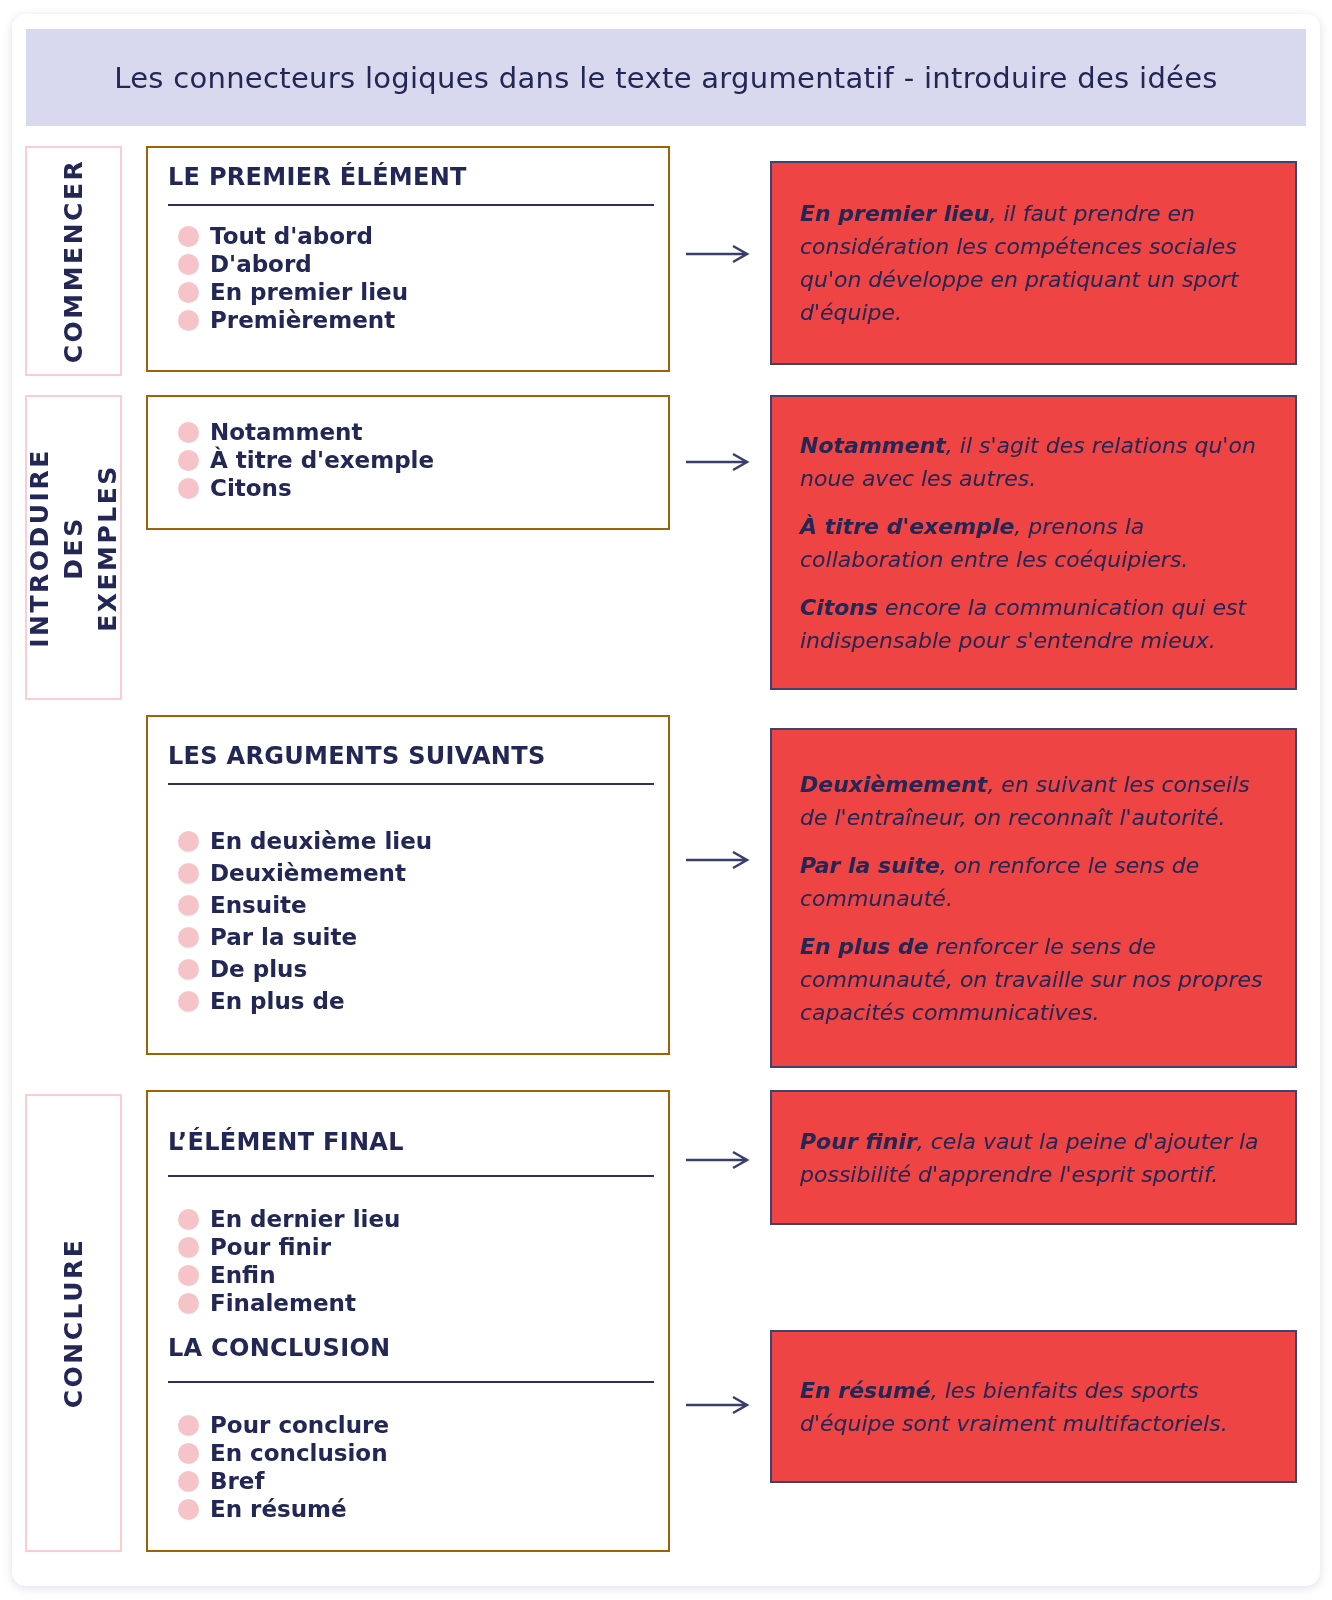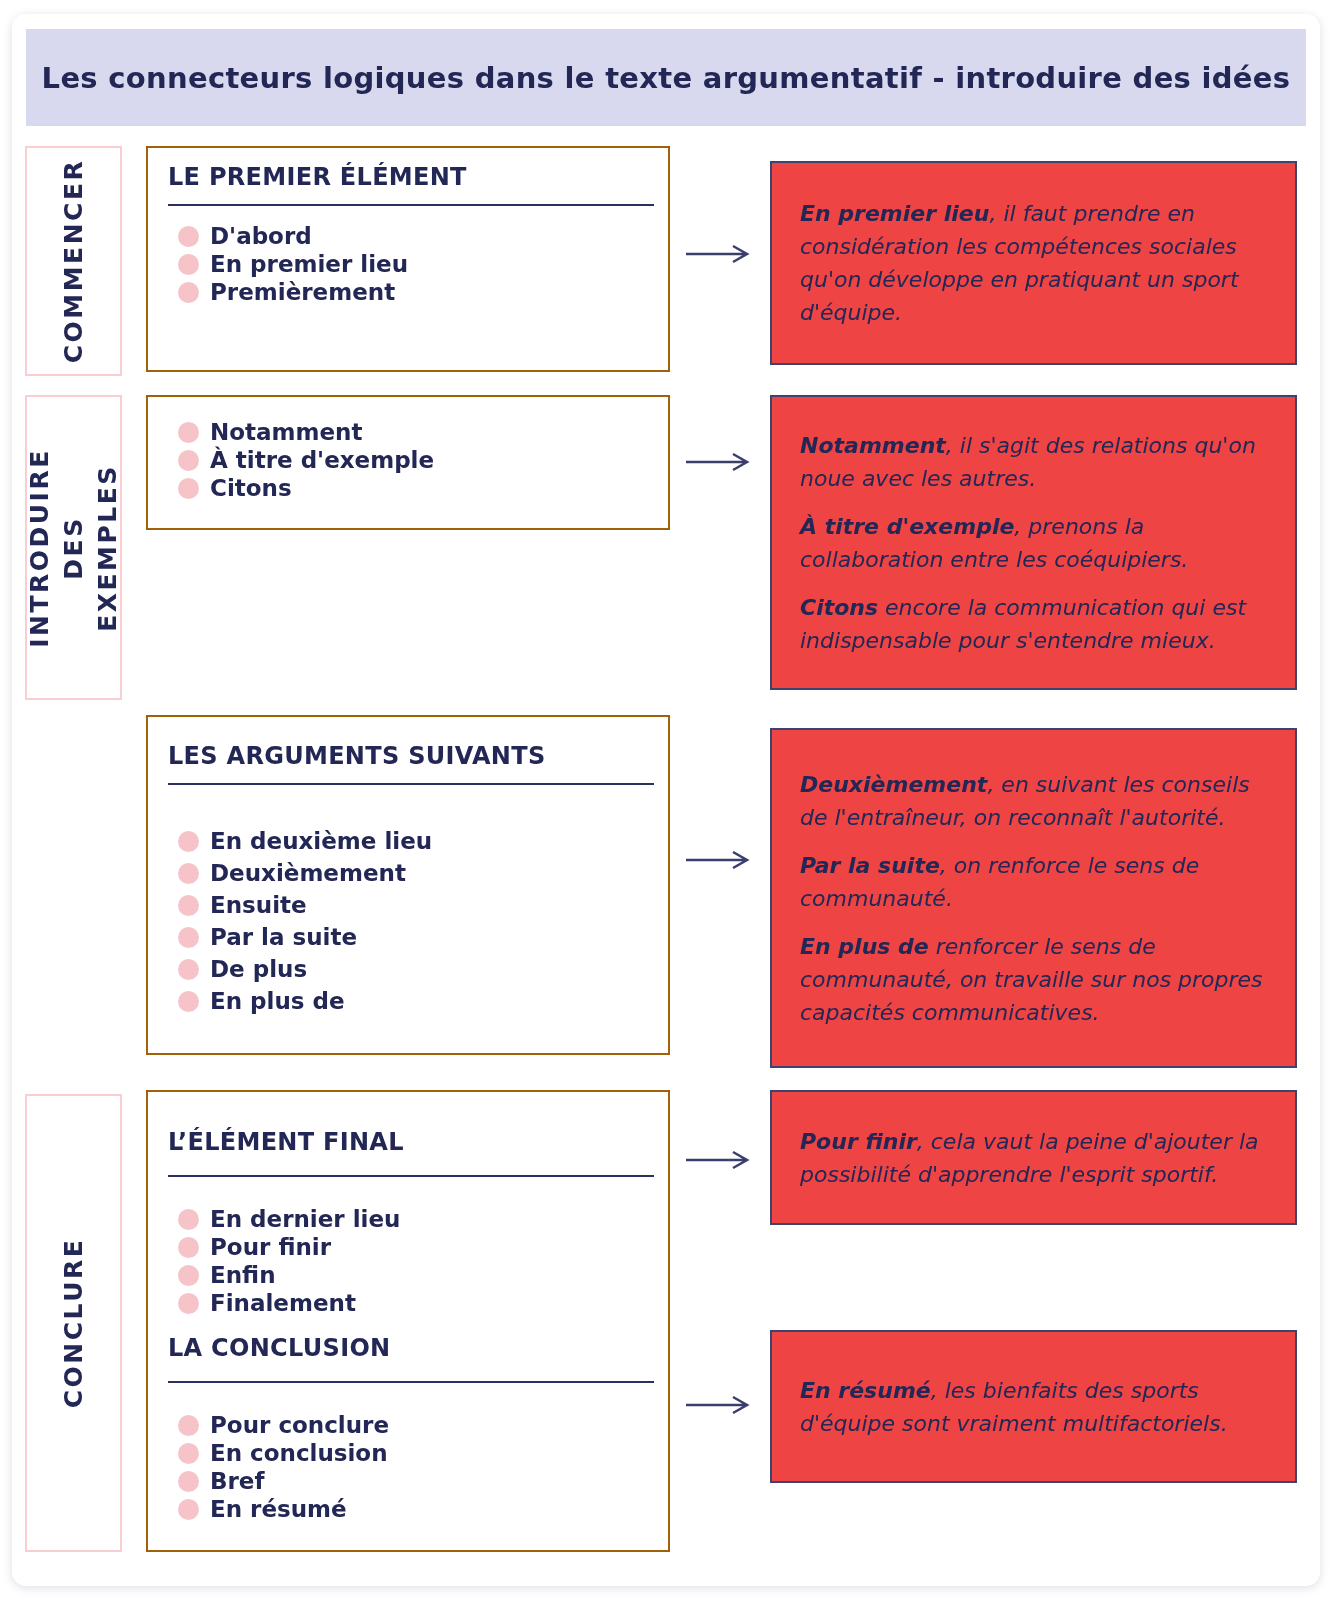--- a/index.html
+++ b/index.html
@@ -11,21 +11,21 @@
     position:absolute;left:12px;top:14px;width:1308px;height:1572px;
     background:#ffffff;border-radius:14px;
     box-shadow:0 2px 10px rgba(140,140,170,0.28);
   }
   
   .header{
     position:absolute;left:26px;top:29px;width:1280px;height:97px;
     background:#d8d9ee;display:flex;align-items:center;justify-content:center;
   }
   .page-title{
-    font-size:29px;font-weight:700;color:#232755;letter-spacing:0.3px;
+    font-size:29px;font-weight:400;color:#232755;letter-spacing:0.3px;
   }
   
   .side-label{
     position:absolute;border:2px solid #f9cdd1;background:#ffffff;box-sizing:border-box;
   }
   .vtext{
     position:absolute;top:50%;left:50%;
     transform:translate(-50%,-50%) rotate(-90deg);
     white-space:pre-line;text-align:center;
     font-size:25px;font-weight:700;letter-spacing:2.5px;
@@ -97,20 +97,24 @@
   </div>
   <div class="side-label sl3">
     <span class="vtext">CONCLURE</span>
   </div>
 
   <div class="cbox cb1">
     <div class="cbox-title">LE PREMIER ÉLÉMENT</div>
     <ul class="blist">
       <li>
           <span class="dot"></span>
+          <span class="itext">Tout d'abord</span>
+        </li>
+      <li>
+          <span class="dot"></span>
           <span class="itext">D'abord</span>
         </li>
       <li>
           <span class="dot"></span>
           <span class="itext">En premier lieu</span>
         </li>
       <li>
           <span class="dot"></span>
           <span class="itext">Premièrement</span>
         </li>

